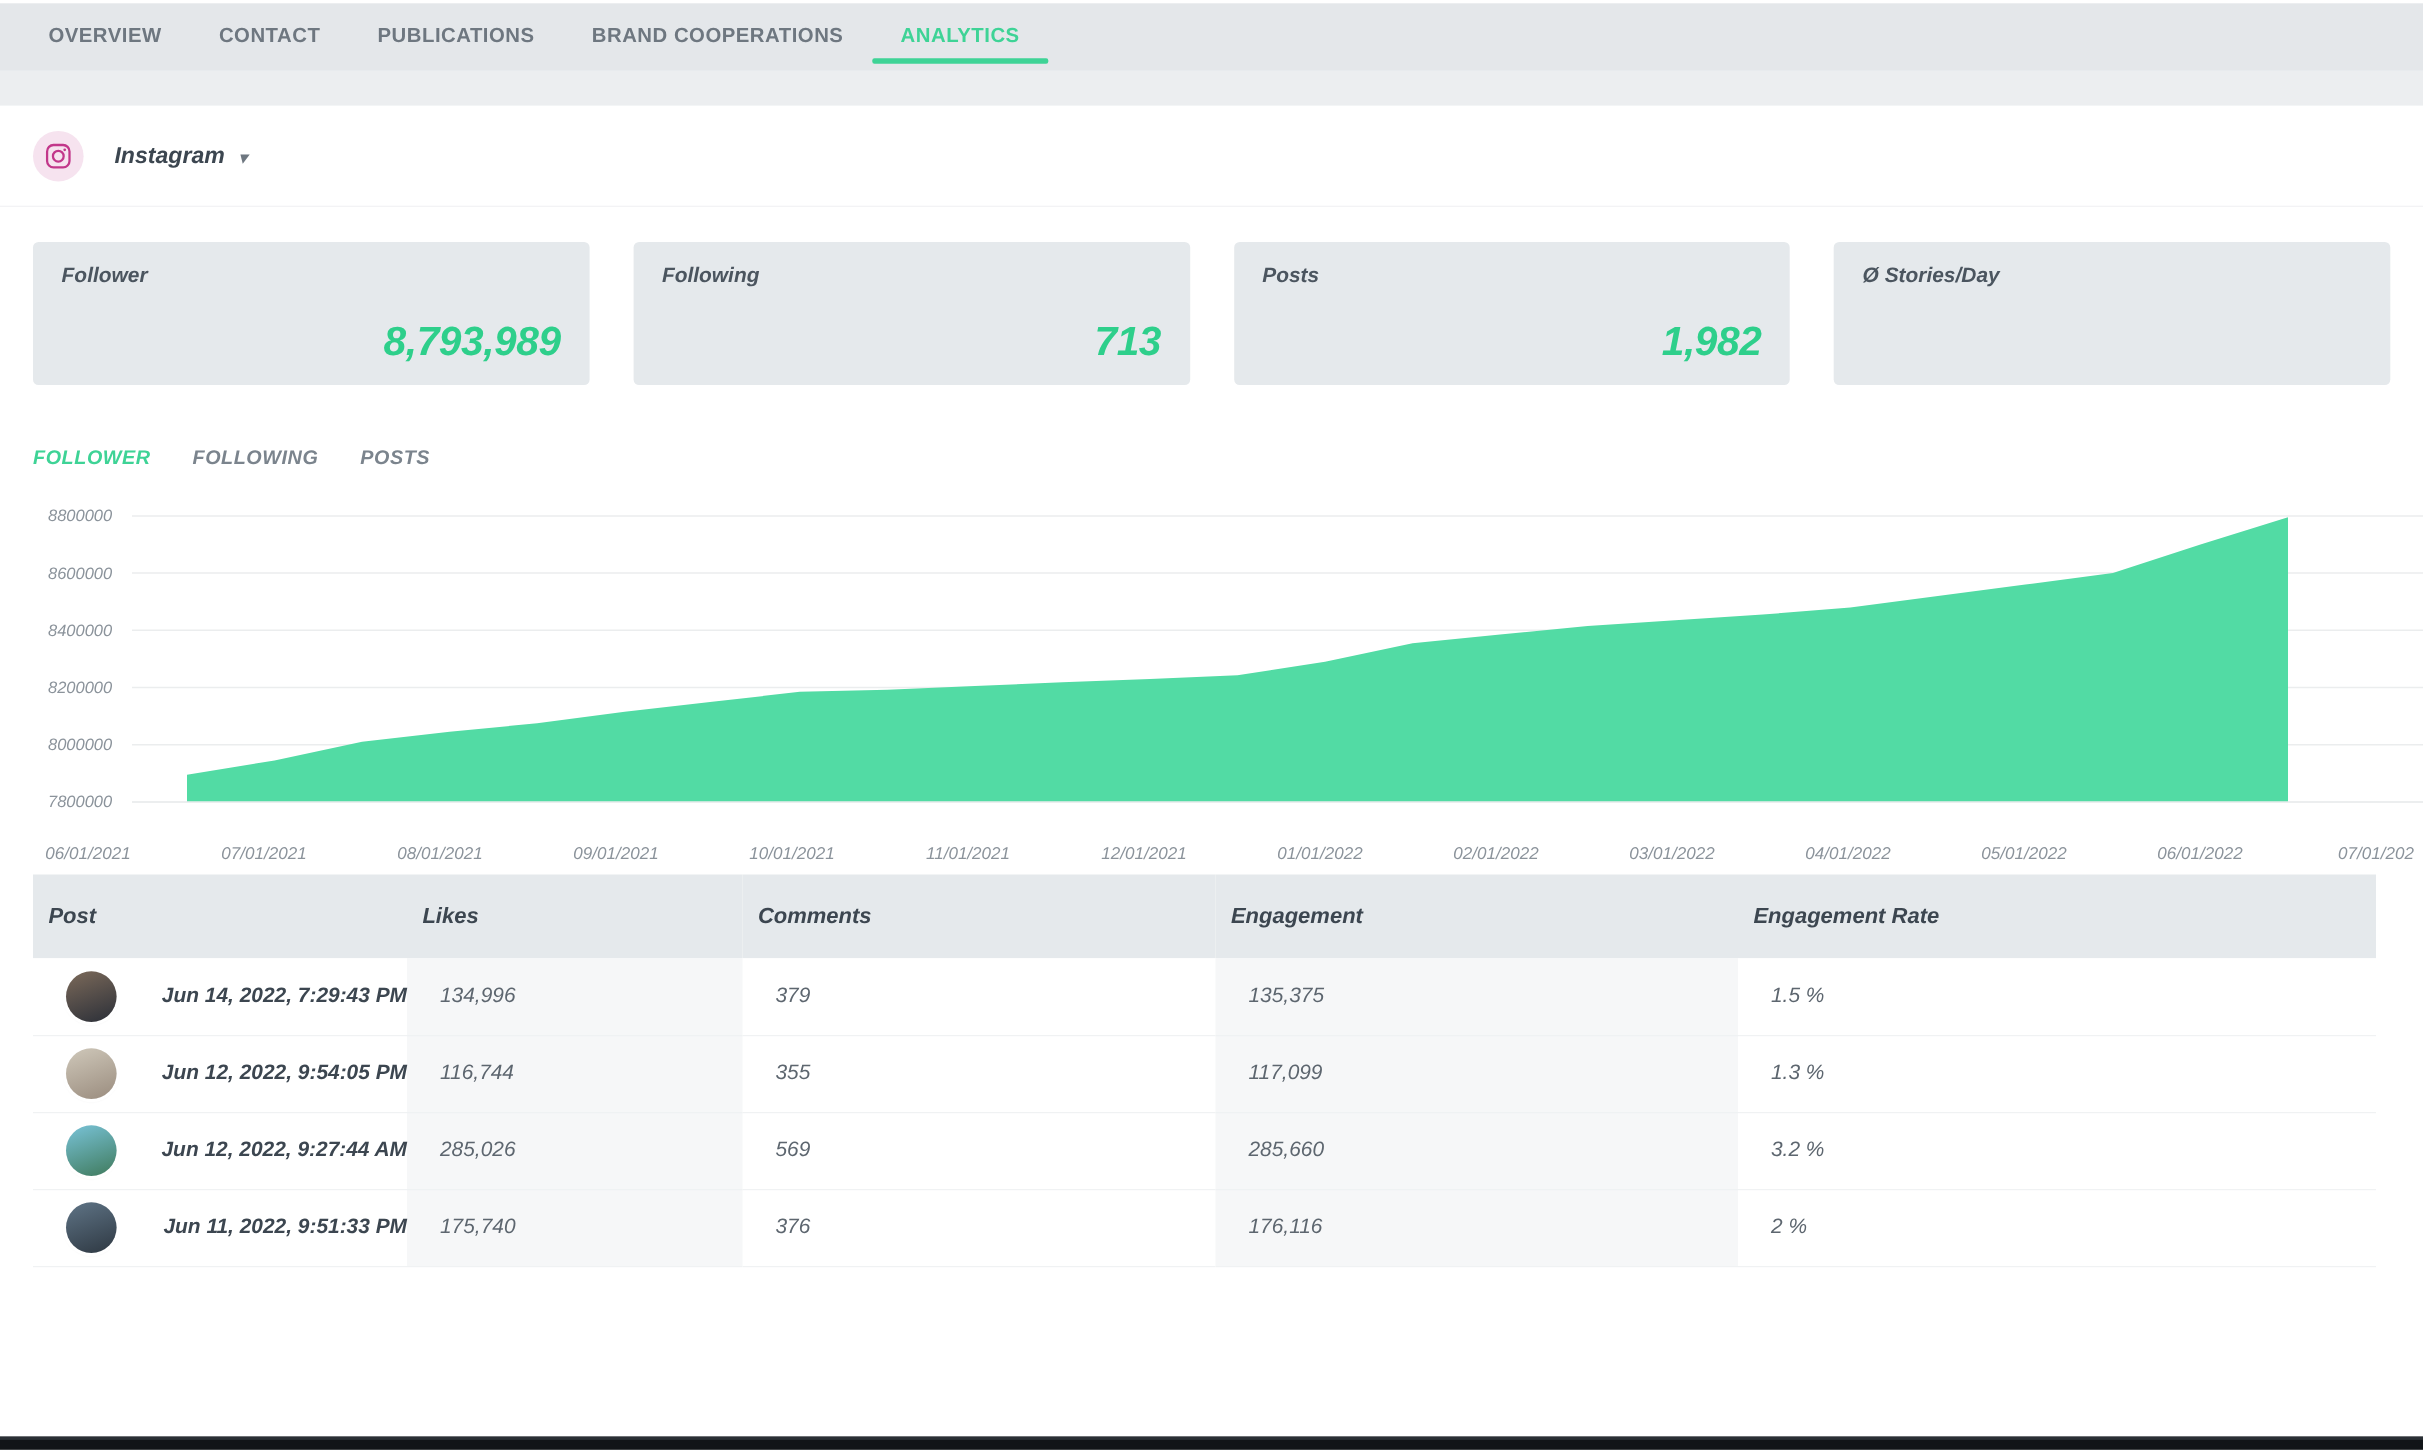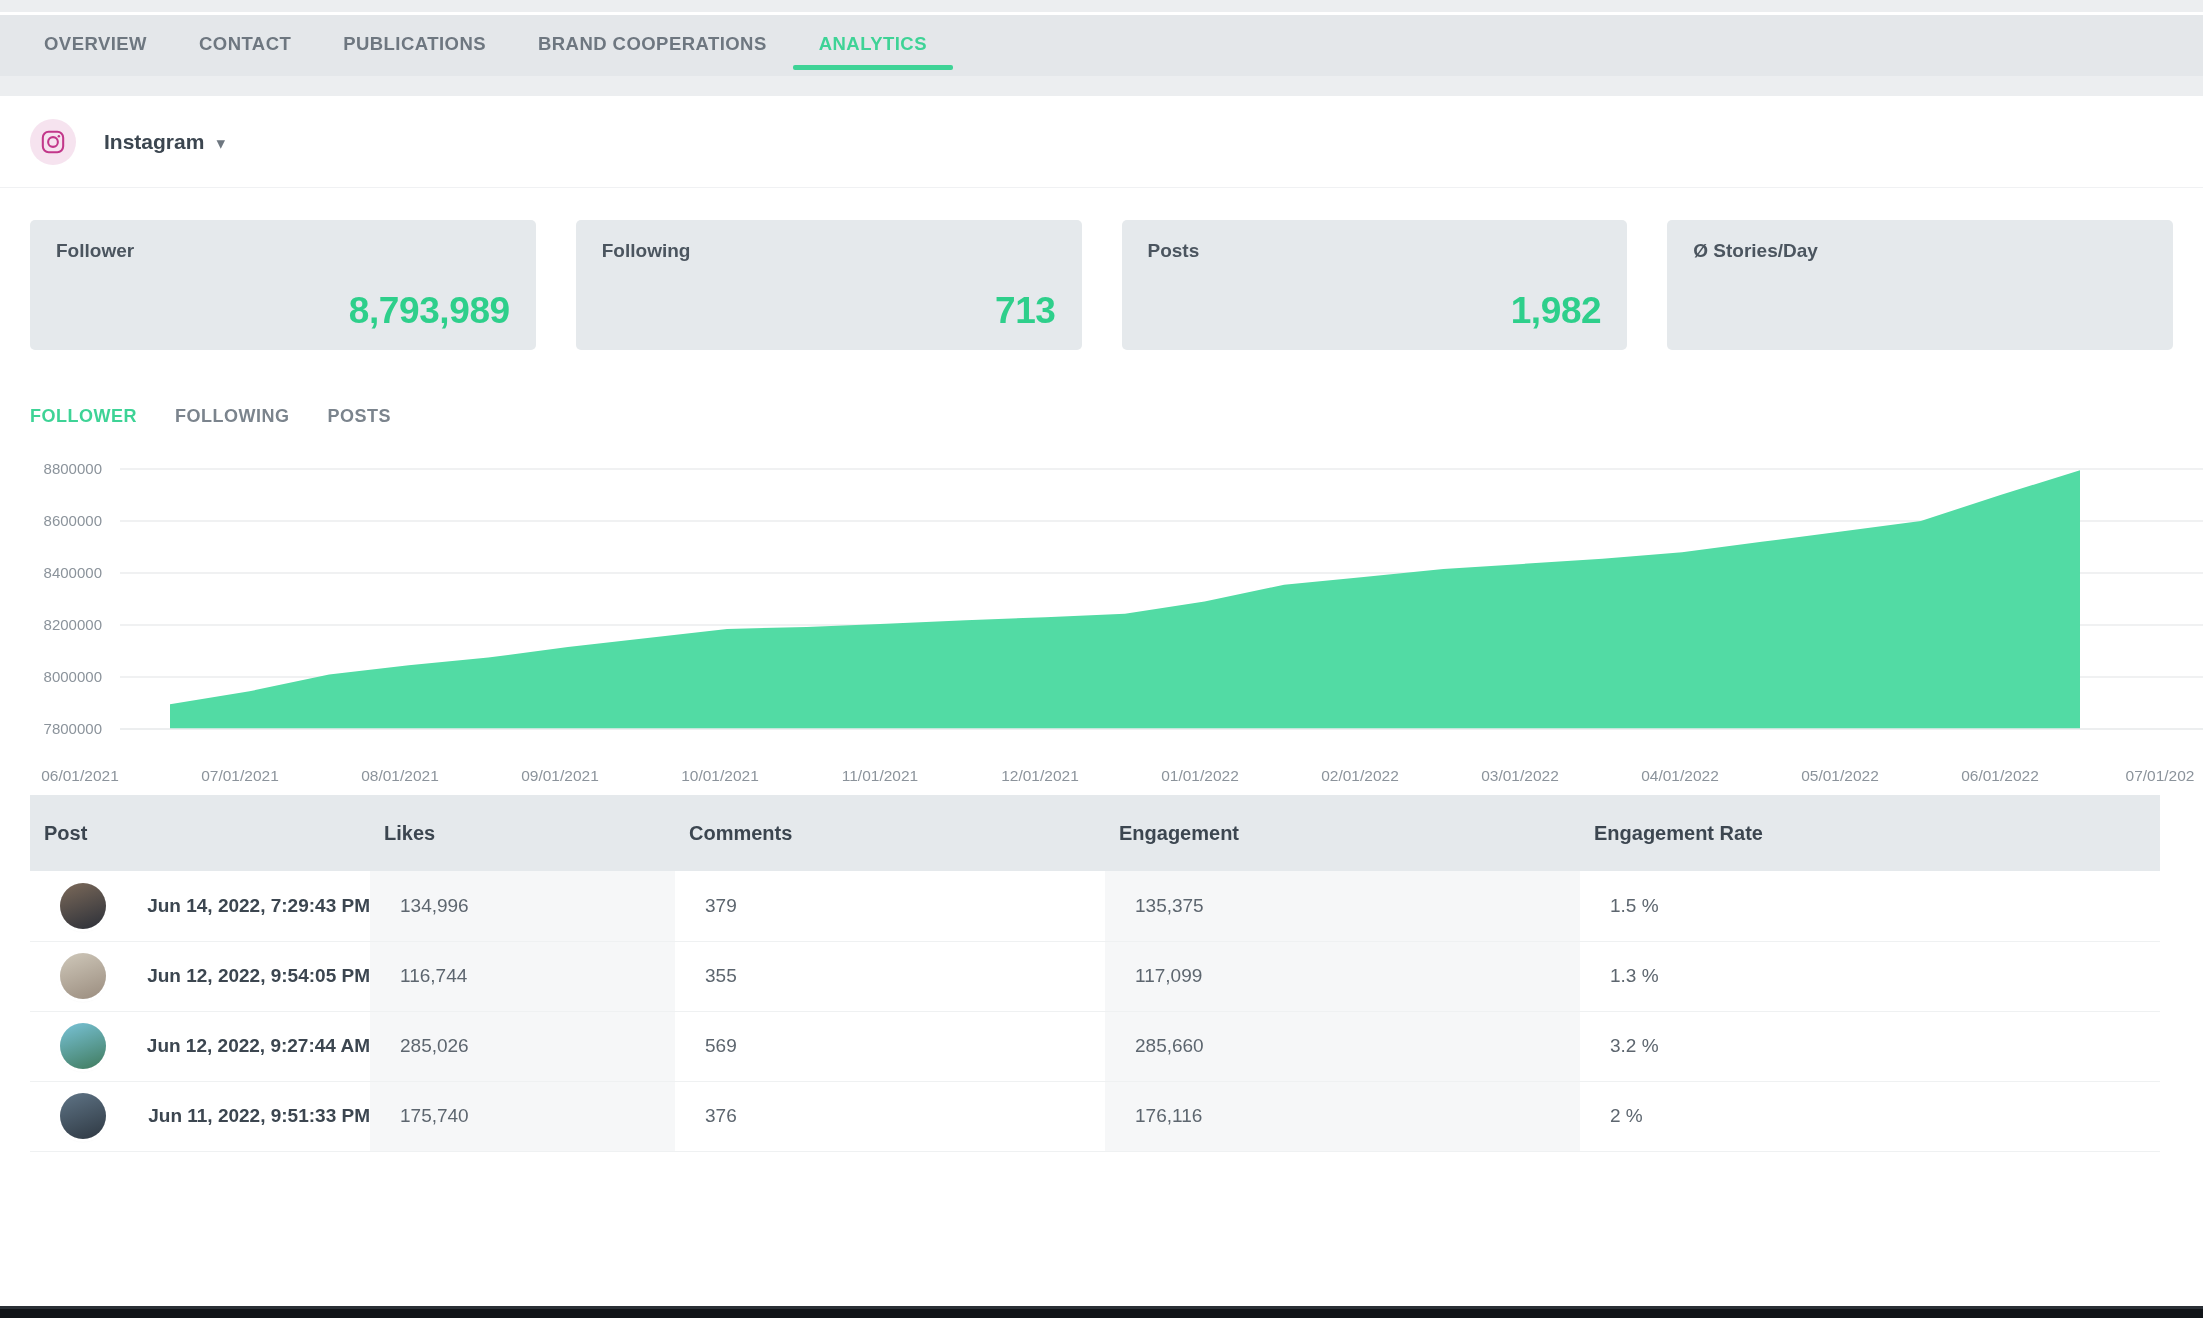--- a/index.html
+++ b/index.html
@@ -7,21 +7,21 @@
     width: 2203px;
     height: 1318px;
     overflow: hidden;
     background: #eceef0;
     font-family: "Liberation Sans", sans-serif;
   }
 
   
   .topbar {
     position: absolute;
-    left: 0; top: 12px;
+    left: 0; top: 0;
     width: 2203px; height: 64px;
     background: #e4e7ea;
     border-top: 3px solid #ffffff;
   }
   .topnav {
     display: flex;
     align-items: flex-start;
     height: 100%;
     padding-left: 18px;
   }
@@ -46,20 +46,21 @@
     border-radius: 2px;
   }
 
   
   .panel {
     position: absolute;
     left: 0; top: 96px;
     width: 2203px;
     height: 1222px;
     background: #ffffff;
+    font-style: italic;
   }
 
   
   .platform-row {
     display: flex;
     align-items: center;
     height: 92px;
     padding-left: 30px;
     border-bottom: 1px solid #f0f1f3;
   }

